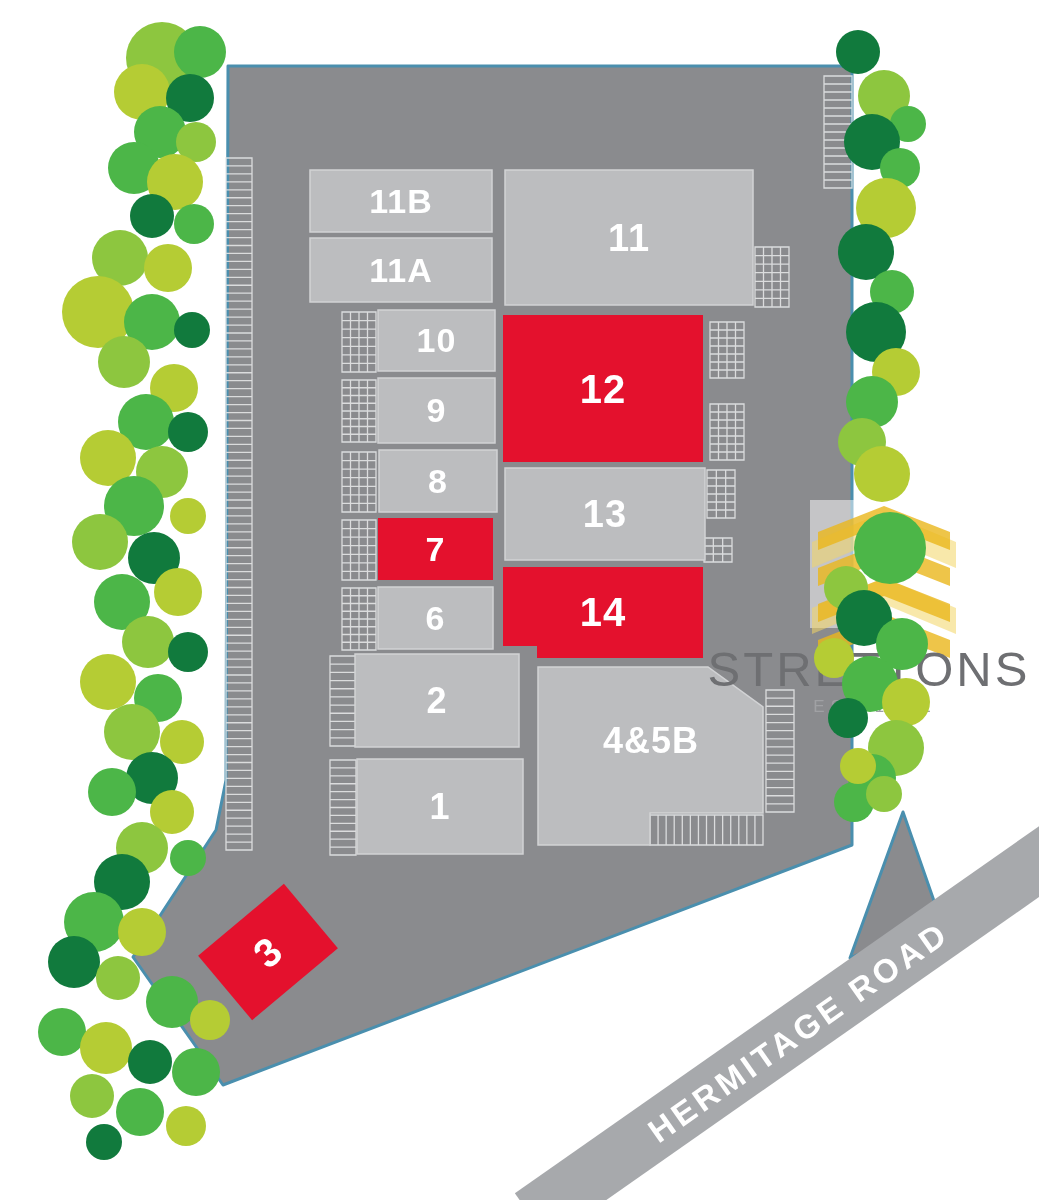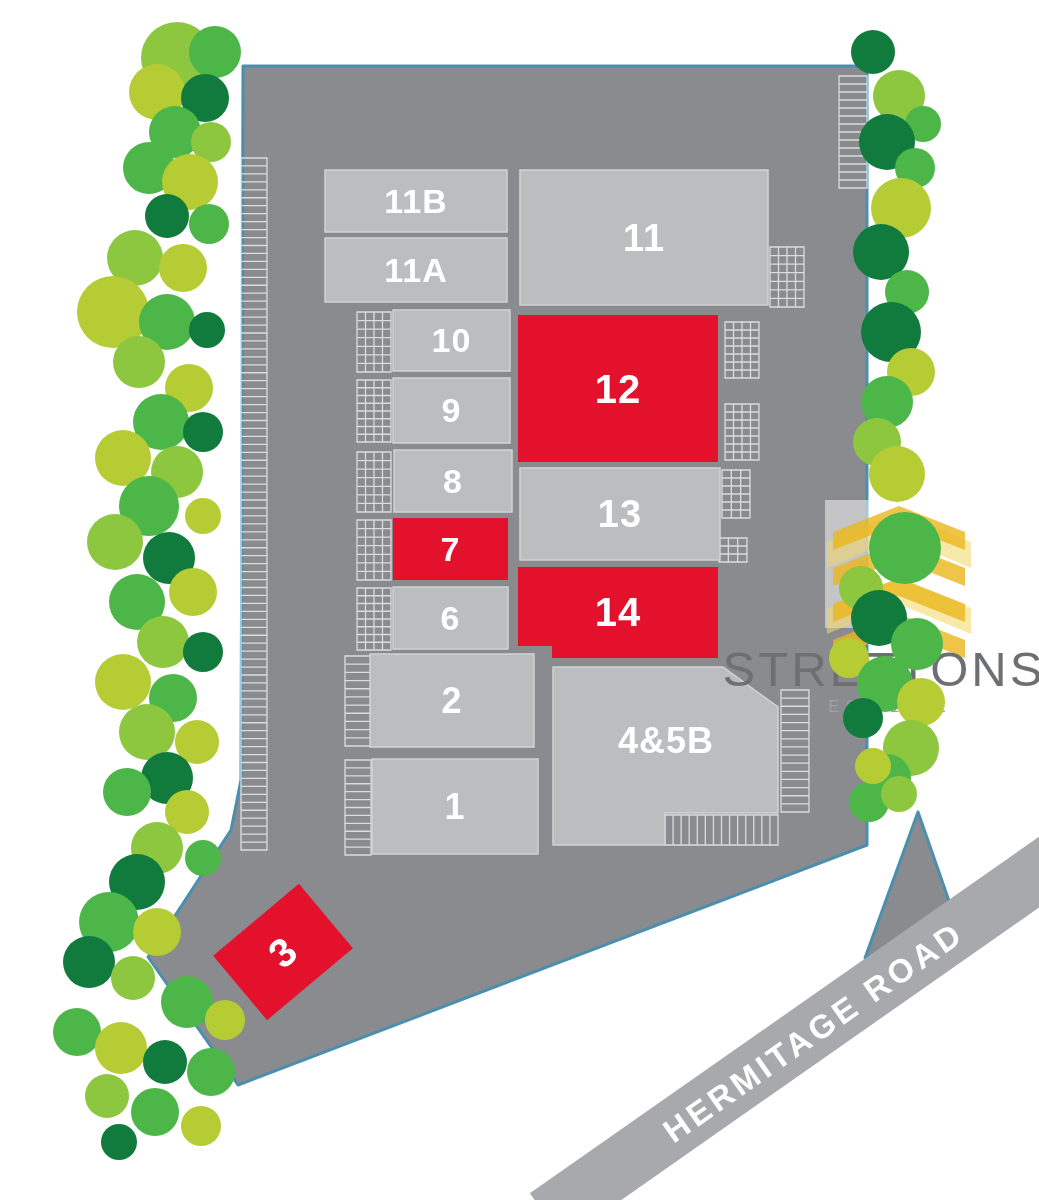--- a/index.html
+++ b/index.html
@@ -1,17 +1,17 @@
 <!DOCTYPE html>
 <html><head>
 <meta charset="utf-8">
 <style>
   html,body{margin:0;padding:0;background:#ffffff;width:1039px;height:1200px;overflow:hidden;}
   .plan-wrap{position:relative;width:833px;height:1200px;background:#ffffff;
-             font-family:"Liberation Sans", sans-serif;margin-left:15px;}
+             font-family:"Liberation Sans", sans-serif;}
   svg{display:block;}
   .unit-label{fill:#ffffff;font-weight:800;font-family:"Liberation Sans",sans-serif;
               text-anchor:middle;letter-spacing:1px;}
   .road-label{fill:#ffffff;font-weight:800;font-size:33px;letter-spacing:4px;
               text-anchor:middle;font-family:"Liberation Sans",sans-serif;}
   .logo-wordmark{fill:#6e6f72;font-size:49px;font-weight:500;letter-spacing:3px;
                  text-anchor:middle;font-family:"Liberation Sans",sans-serif;}
   .logo-est{fill:#a0a1a4;font-size:17px;font-weight:400;letter-spacing:6px;
             text-anchor:middle;font-family:"Liberation Sans",sans-serif;}
 </style>

